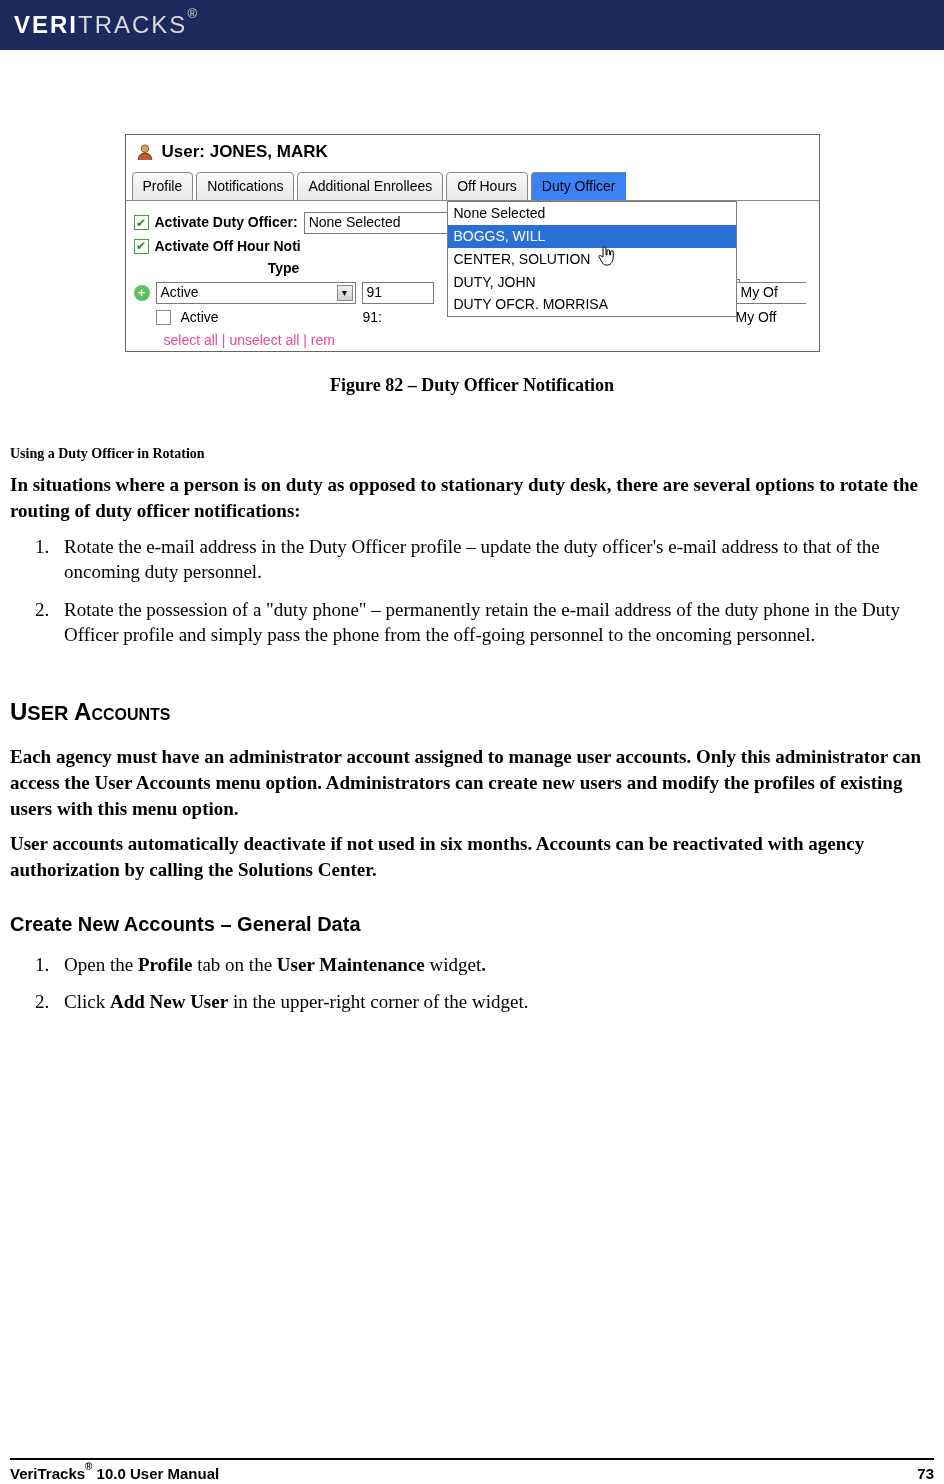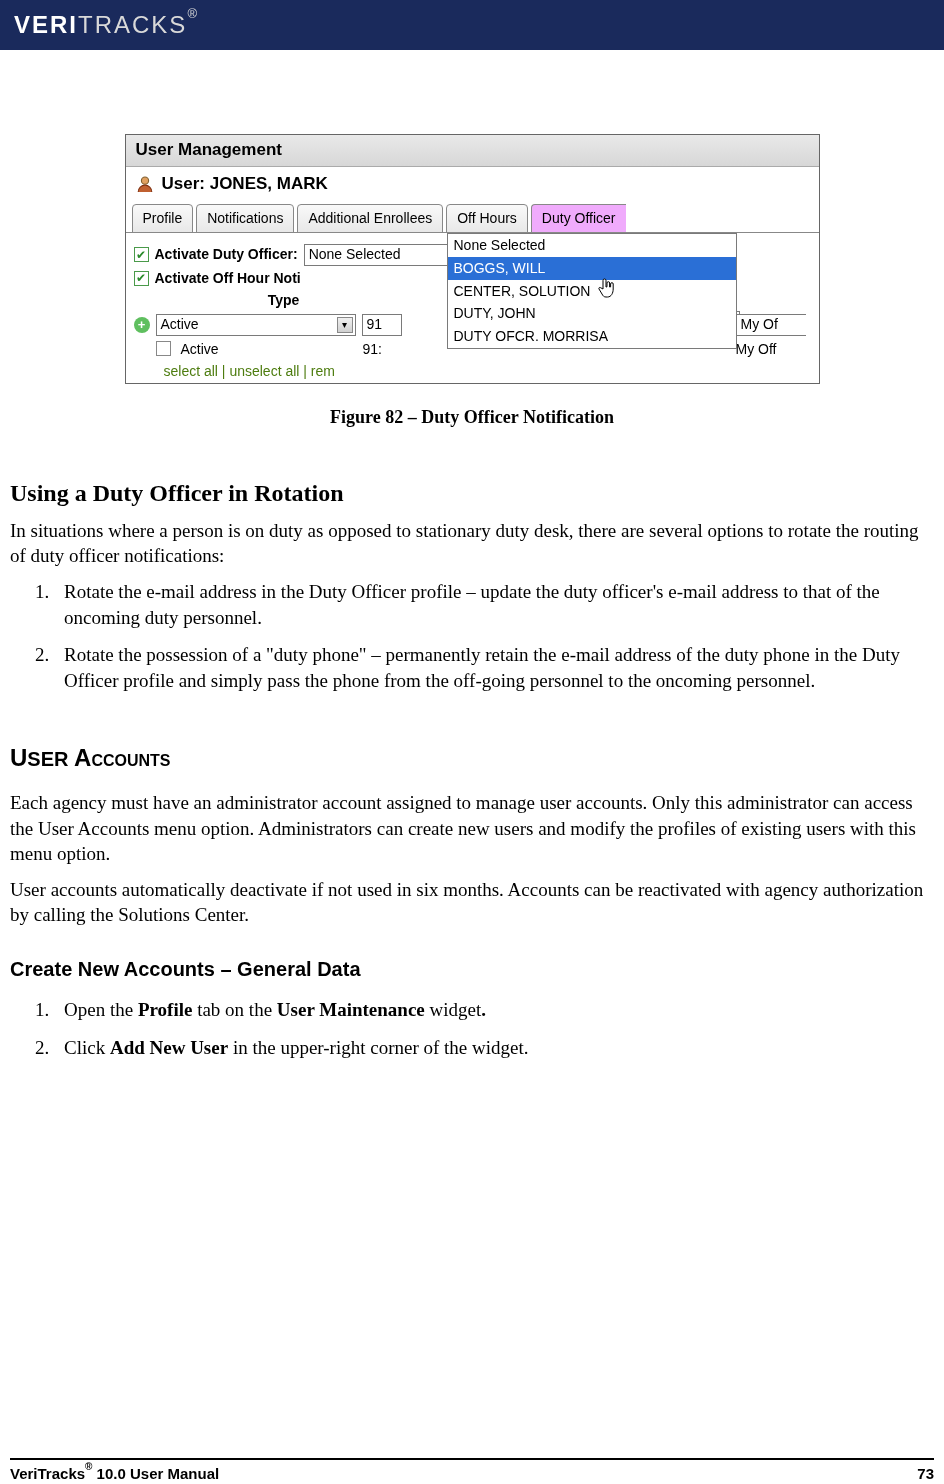--- a/index.html
+++ b/index.html
@@ -72,21 +72,21 @@
     font-size: 14px;
   }
   .tab {
     border: 1px solid #888;
     border-bottom: 1px solid #888;
     border-radius: 4px 4px 0 0;
     background: linear-gradient(#f9f9f9, #e8e8e8);
     padding: 4px 10px;
     cursor: default;
   }
-  .tab.active { background: #f0abfc; border-bottom: 1px solid #fff; }
+  .tab.active { background: #3b82f6; border-bottom: 1px solid #fff; }
   .tab.cut { border-right: none; border-radius: 4px 0 0 0; }
   .tab-panel {
     border-top: 1px solid #888;
     margin-top: -1px;
     padding: 8px 8px 2px 8px;
     font-size: 14px;
   }
   .row { display: flex; align-items: center; gap: 6px; margin: 3px 0; }
   .chk {
     width: 15px; height: 15px; border: 1px solid #4a9a4a;
@@ -133,37 +133,37 @@
   .data-row { display: flex; align-items: center; gap: 6px; margin: 4px 0; }
   .plus-icon {
     width: 16px; height: 16px; border-radius: 50%;
     background: #5fbf5f; color: #fff; font-size: 13px;
     display: inline-flex; align-items: center; justify-content: center;
     font-weight: bold;
   }
   .unchecked {
     width: 15px; height: 15px; border: 1px solid #888; background: #fff; display: inline-block;
   }
-  .links-row { color: #4d7c0f; font-size: 14px; padding-left: 30px; margin-top: 4px; }
+  .links-row { color: #ec4899; font-size: 14px; padding-left: 30px; margin-top: 4px; }
   .links-row span { text-decoration: none; }
   .panel-pos { position: relative; }
   .right-myof { position: absolute; left: 602px; }
   .right-dd2 { position: absolute; left: 576px; }
 
   .fig-cap {
     text-align: center;
     font-family: "Times New Roman", Times, serif;
     font-weight: bold;
     font-size: 18px;
     margin-top: 14px;
   }
 
   .body-text { margin-top: 48px; }
-  .h3 { font-family: "Times New Roman", Times, serif; font-weight: bold; font-size: 24px; margin: 10px 0 8px 0; }
-  .para { margin: 6px 0 10px 0; }
+  .h3 { font-family: "Times New Roman", Times, serif; font-weight: bold; font-size: 14px; margin: 10px 0 8px 0; }
+  .para { margin: 6px 0 10px 0; font-weight: bold; }
   ol.numbered { margin: 4px 0 10px 0; padding-left: 44px; }
   ol.numbered li { padding-left: 10px; margin: 4px 0 12px 0; }
   .h2 {
     font-family: Arial, Helvetica, sans-serif;
     font-weight: bold;
     font-size: 24px;
     margin: 48px 0 16px 0;
   }
   .h3-arial {
     font-family: Arial, Helvetica, sans-serif;
@@ -193,21 +193,20 @@
   <div class="header-bar">
     <span class="logo-text">
       <span class="logo-bold">VERI</span><span>TRACKS</span><span class="logo-sup">®</span>
     </span>
   </div>
 
   <div class="content">
 
     <div class="shot-wrap">
       <div class="shot">
-        <div class="shot-titlebar">User Management</div>
         <div class="shot-user">
           <span class="user-icon">
             <svg viewBox="0 0 16 16" width="18" height="18">
                 <circle cx="8" cy="5" r="3.2" fill="#e0a060" stroke="#806030"></circle>
                 <path d="M2 15c0-3.3 2.7-6 6-6s6 2.7 6 6" fill="#c06030" stroke="#803010"></path>
               </svg>
           </span>
           <span>User: JONES, MARK</span>
         </div>
         <div class="tabs">
@@ -250,21 +249,21 @@
           <div class="type-row">
             <span class="col1">Type</span>
           </div>
 
           <div class="data-row" style="position:relative;">
             <span class="plus-icon">+</span>
             <span class="dd" style="width:200px;">
               <span>Active</span>
               <span class="dd-arrow">▾</span>
             </span>
-            <span class="dd" style="width:40px;">
+            <span class="dd" style="width:72px;">
               <span>91</span>
             </span>
             <span class="right-dd2">
               <span class="dd" style="width:30px;">
                 <span class="dd-arrow" style="right:2px;">▾</span>
               </span>
             </span>
             <span class="right-myof">
               <span class="dd" style="width:70px; border-right:none;">
                 <span>My Of</span>

